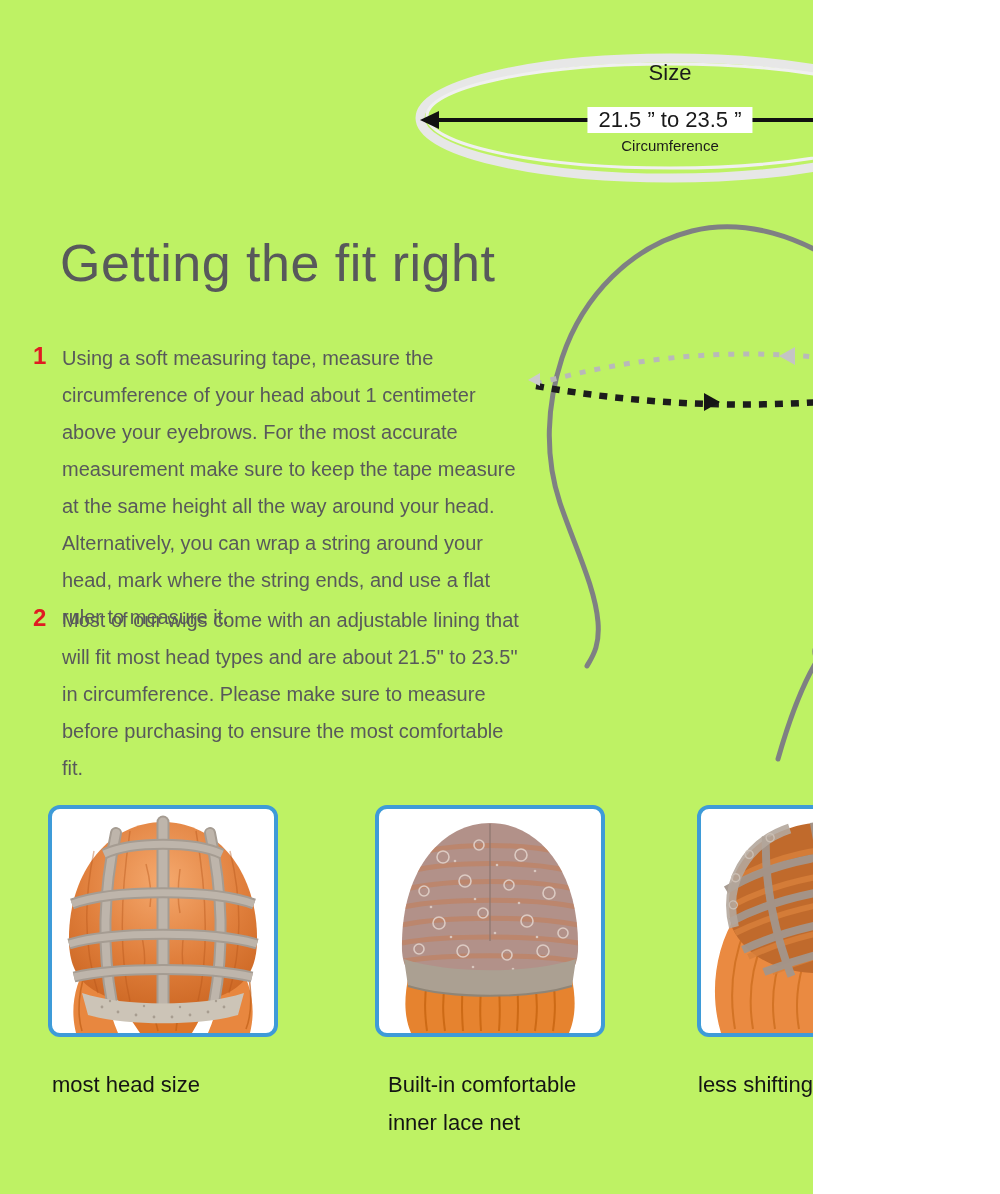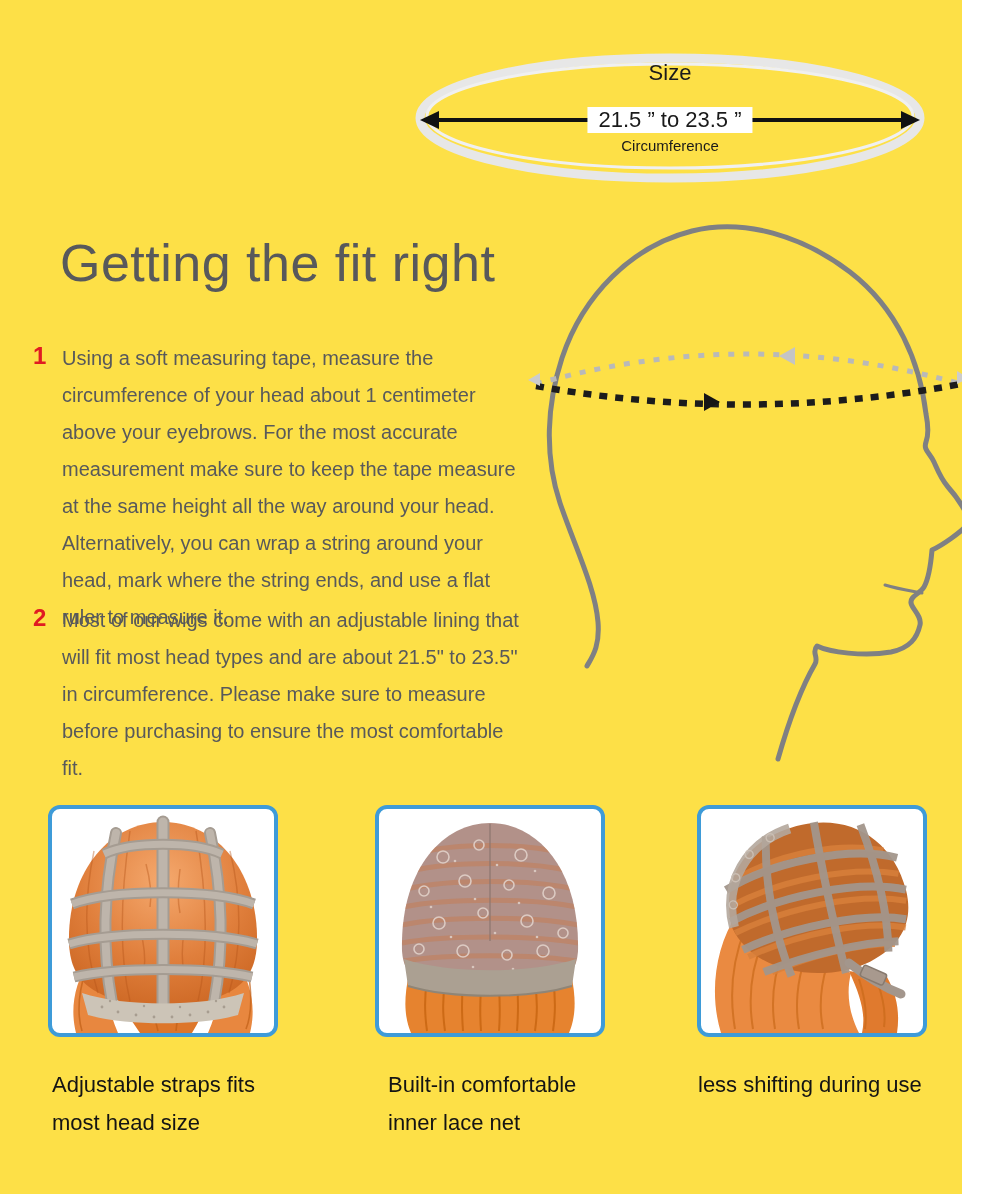--- a/index.html
+++ b/index.html
@@ -5,21 +5,21 @@
   :root{
     --accent-blue:#3e9bd8;
     --step-red:#e01b22;
     --text-gray:#58595b;
     --caption-black:#141414;
     --tape-gray:#e7e7e7;
     --outline-gray:#7f8083;
   }
   html,body{margin:0;padding:0;background:#fff;}
   body{font-family:"Liberation Sans","DejaVu Sans",sans-serif;}
-  .page{position:relative;width:962px;height:1194px;background:#fde047;overflow:hidden;}
+  .page{position:relative;width:813px;height:1194px;background:#bef264;overflow:hidden;}
 
   
   .tape{position:absolute;left:412px;top:50px;width:516px;height:138px;}
   .tape svg{position:absolute;left:0;top:0;}
   .tape-label{position:absolute;left:50%;transform:translateX(-50%);color:#1a1a1a;white-space:nowrap;}
   .size-label{top:10px;font-size:22px;}
   .range-label{top:57px;font-size:22px;background:#fff;padding:0 11px;text-align:center;}
   .circ-label{top:87px;font-size:15px;}
 
   
@@ -299,21 +299,20 @@
             <circle cx="84" cy="20" r="4"></circle>
         </g>
       </g>
 
       <path d="M 148 154 C 166 168 182 178 200 185" fill="none" stroke="#a3968c" stroke-width="9" stroke-linecap="round"></path>
       <rect x="160" y="160" width="25" height="12" rx="2.5" fill="#a8998e" stroke="#877a6f" stroke-width="1.5" transform="rotate(24 172 166)"></rect>
     </svg>
   </div>
 
   <div class="caption caption-1">
-    <div>Adjustable straps fits</div>
     <div>most head size</div>
   </div>
   <div class="caption caption-2">
     <div>Built-in comfortable</div>
     <div>inner lace net</div>
   </div>
   <div class="caption caption-3">
     <div>less shifting during use</div>
   </div>
 

